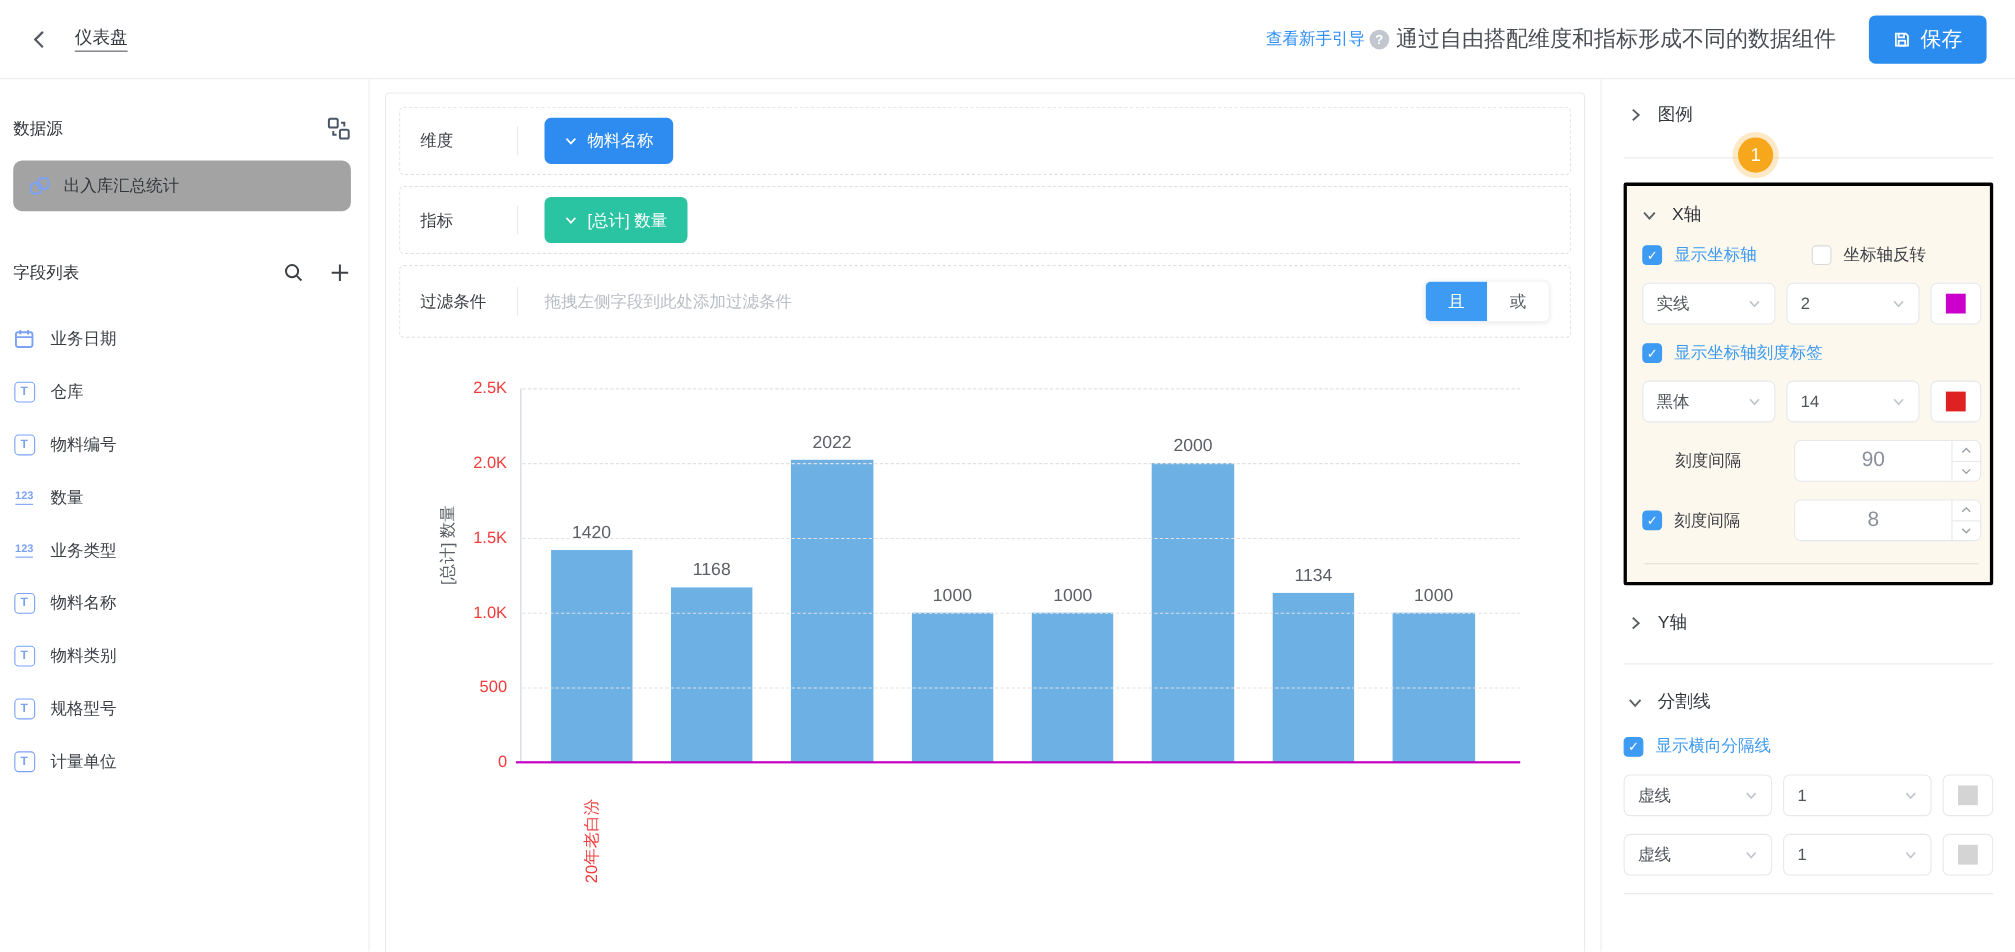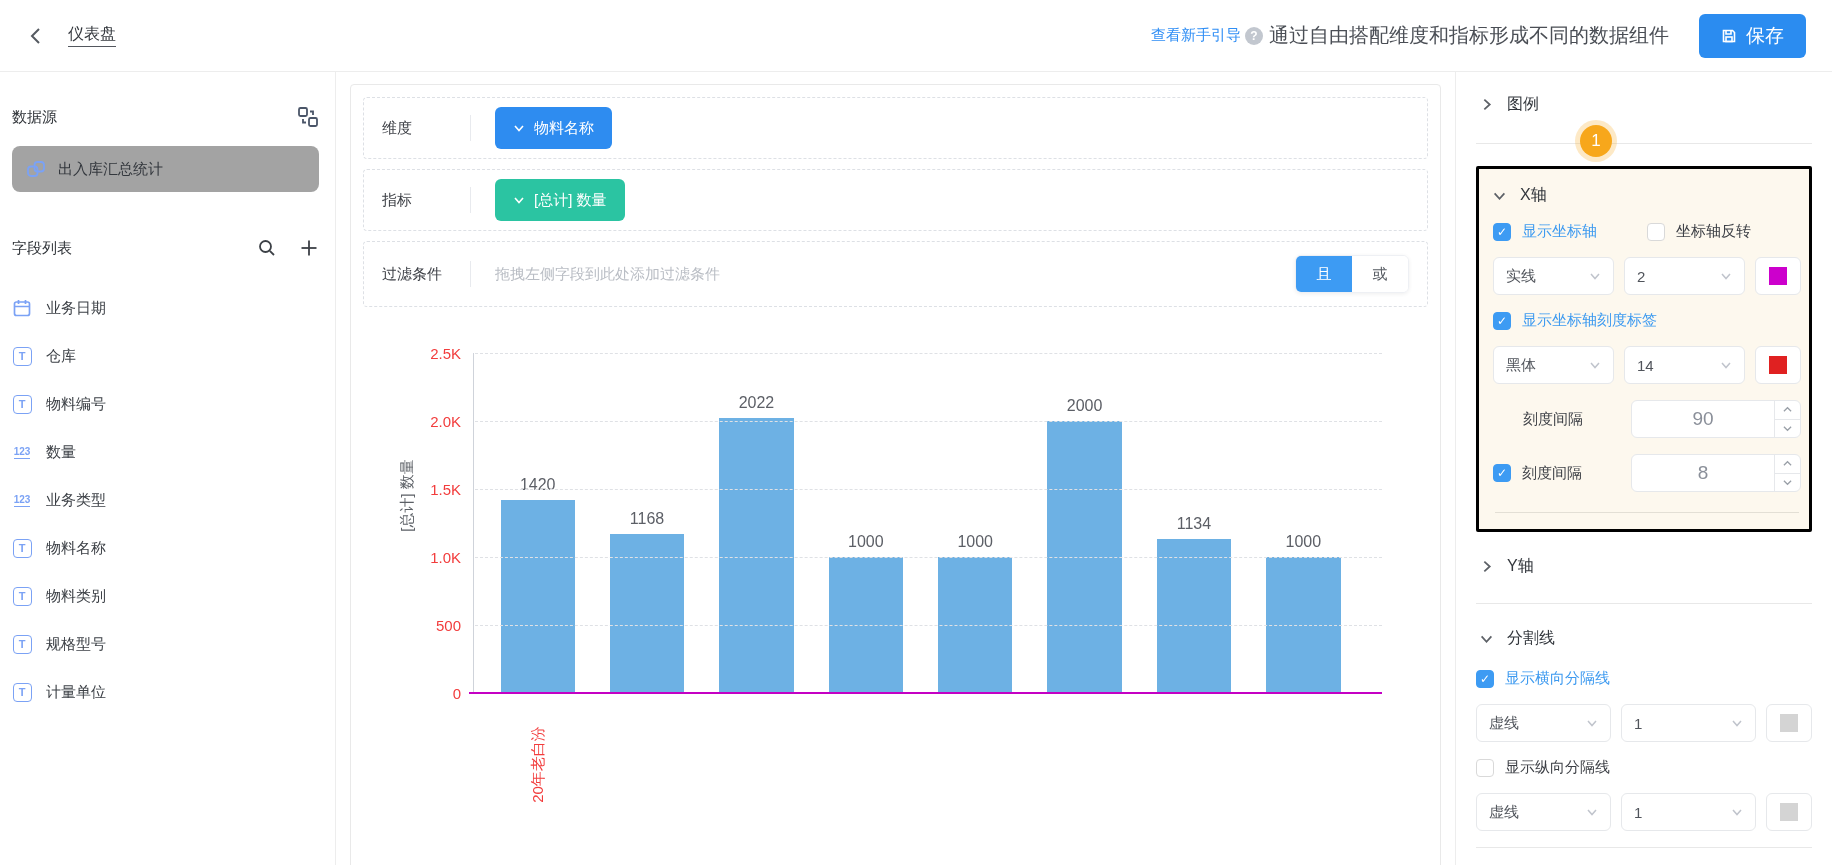--- a/index.html
+++ b/index.html
@@ -479,24 +479,20 @@
           <svg width="12" height="12" viewBox="0 0 12 12">
               <polyline points="2 4 6 8.5 10 4" fill="none" stroke="#c0c4cc" stroke-width="1.5"></polyline>
             </svg>
         </span>
         <span class="swatch-btn">
           <span class="swatch" style="background: rgb(212, 212, 212);"></span>
         </span>
       </div>
 
       <div class="p-row">
-        <span class="cb"></span>
-        <span class="lbl-dark">显示纵向分隔线</span>
-      </div>
-      <div class="p-row">
         <span class="select">
           <span class="sv">虚线</span>
           <svg width="12" height="12" viewBox="0 0 12 12">
               <polyline points="2 4 6 8.5 10 4" fill="none" stroke="#c0c4cc" stroke-width="1.5"></polyline>
             </svg>
         </span>
         <span class="select">
           <span class="sv">1</span>
           <svg width="12" height="12" viewBox="0 0 12 12">
               <polyline points="2 4 6 8.5 10 4" fill="none" stroke="#c0c4cc" stroke-width="1.5"></polyline>

